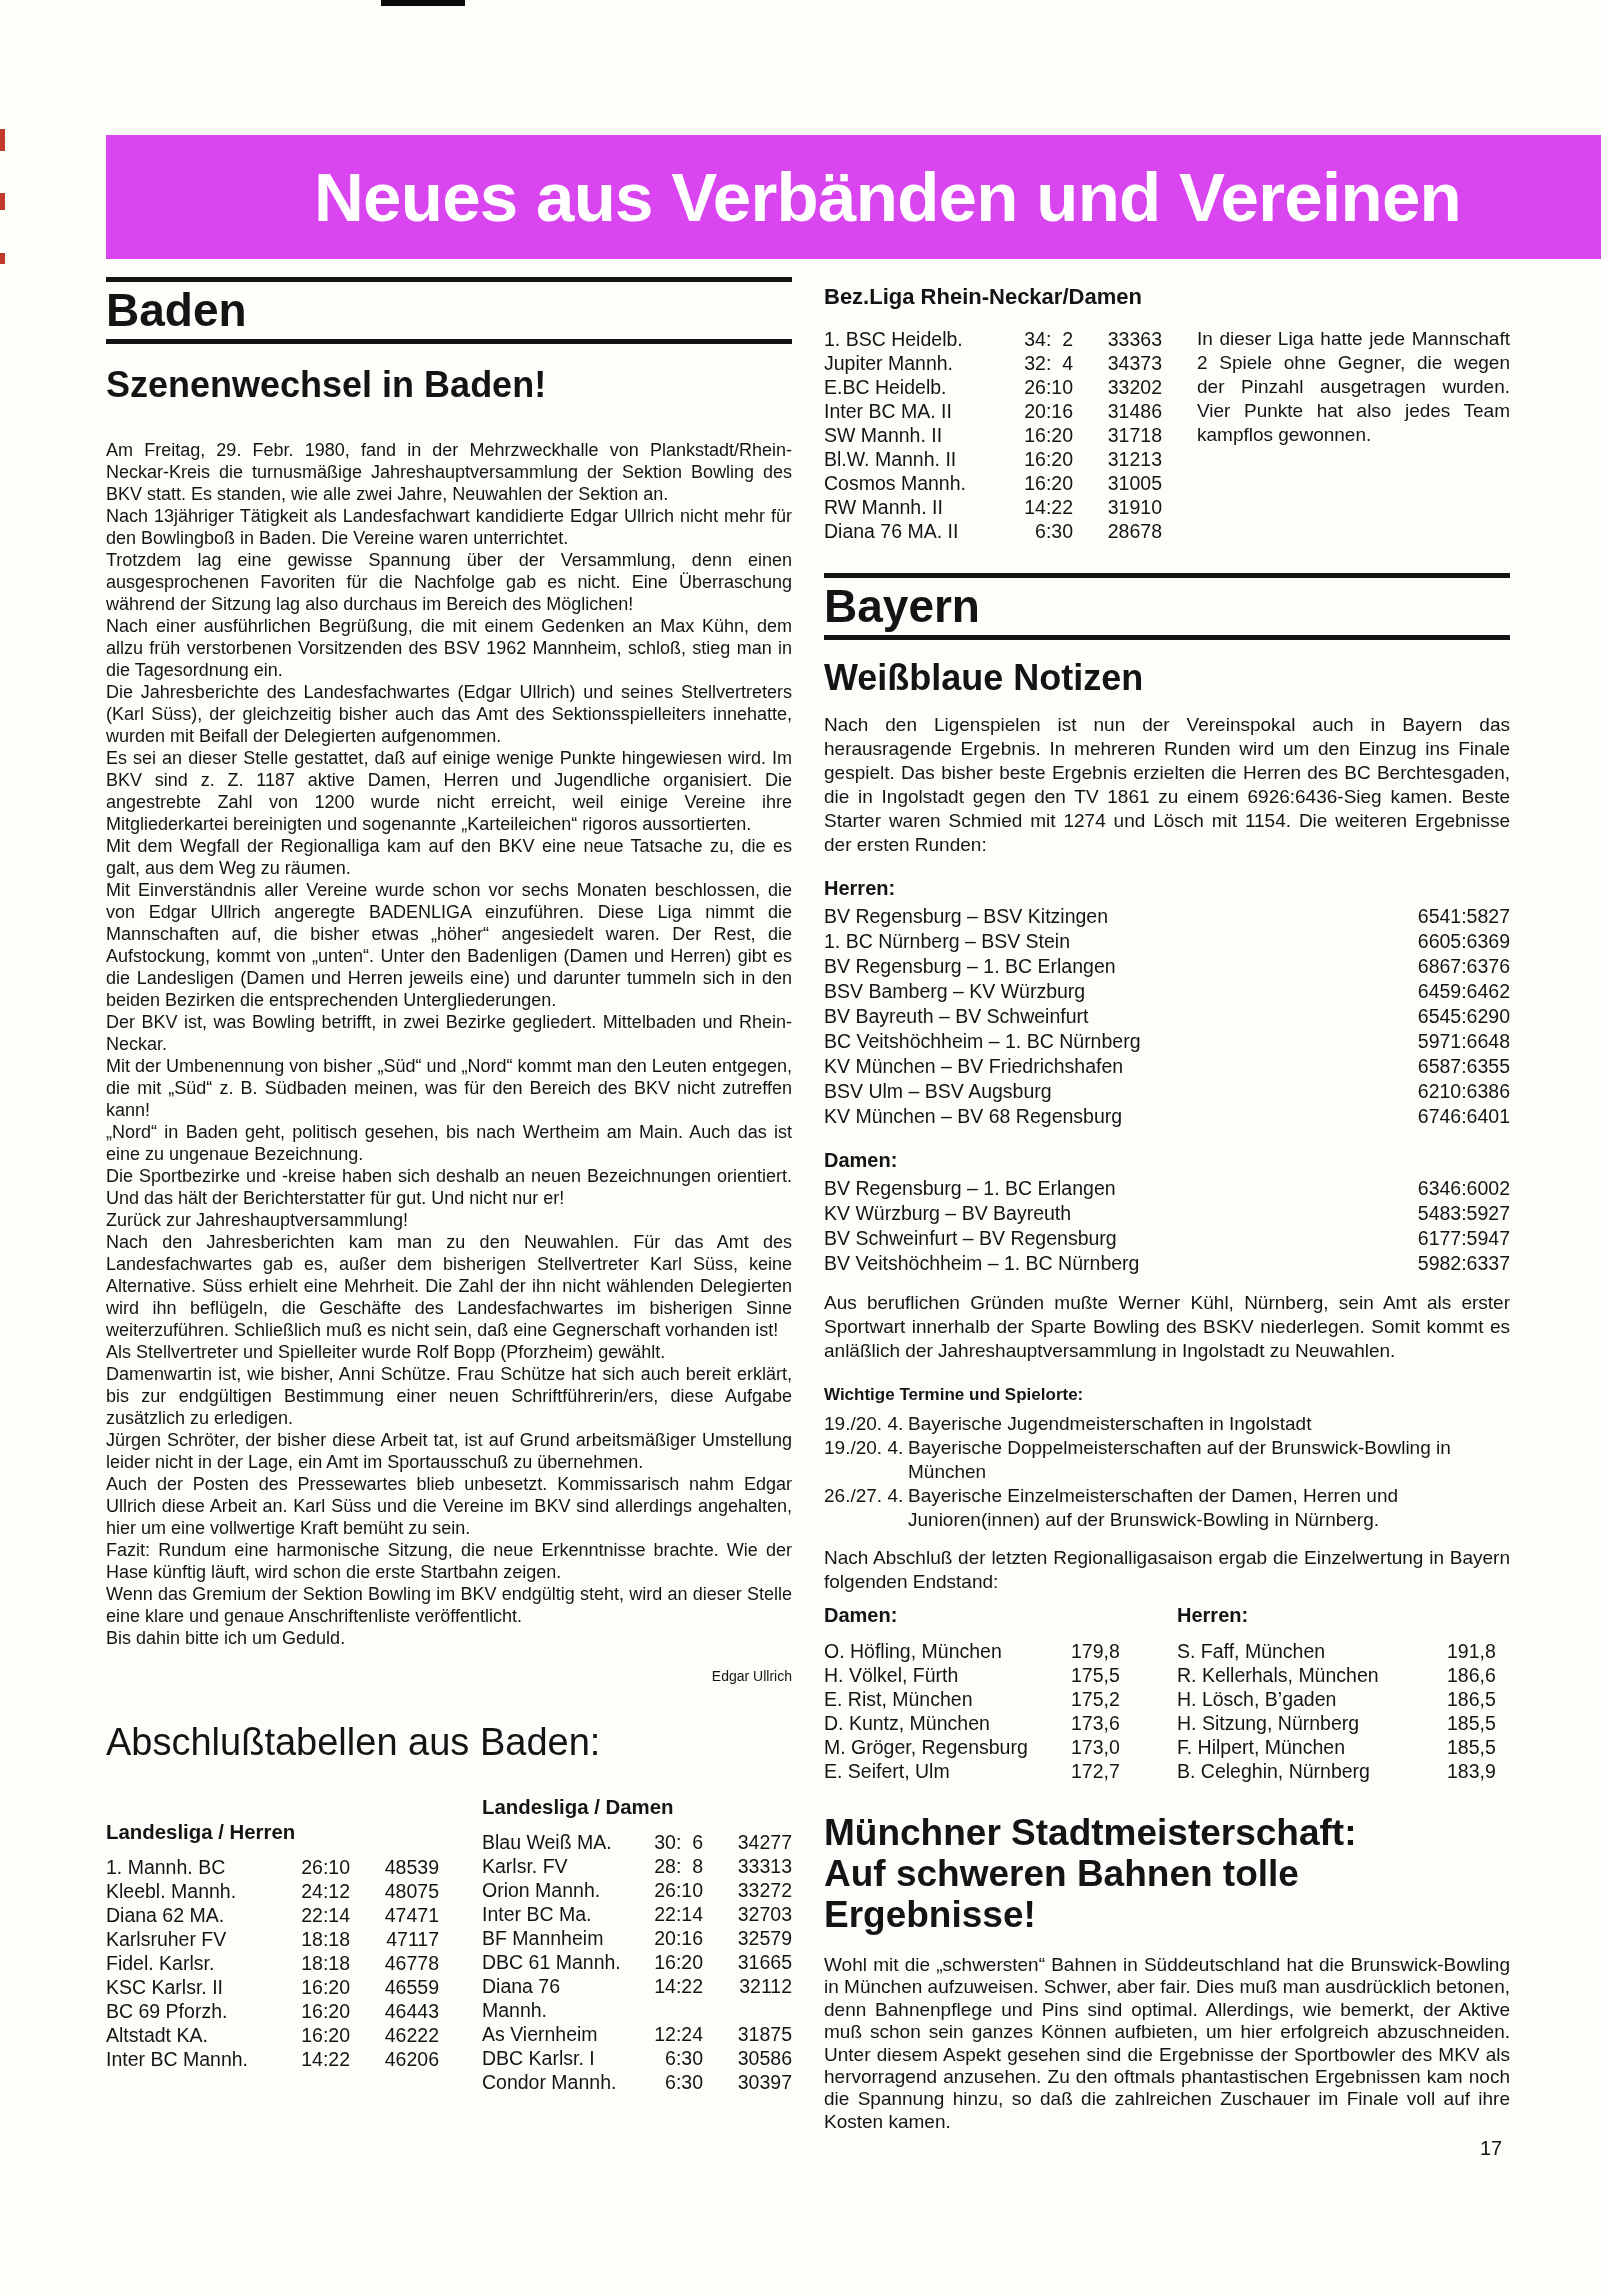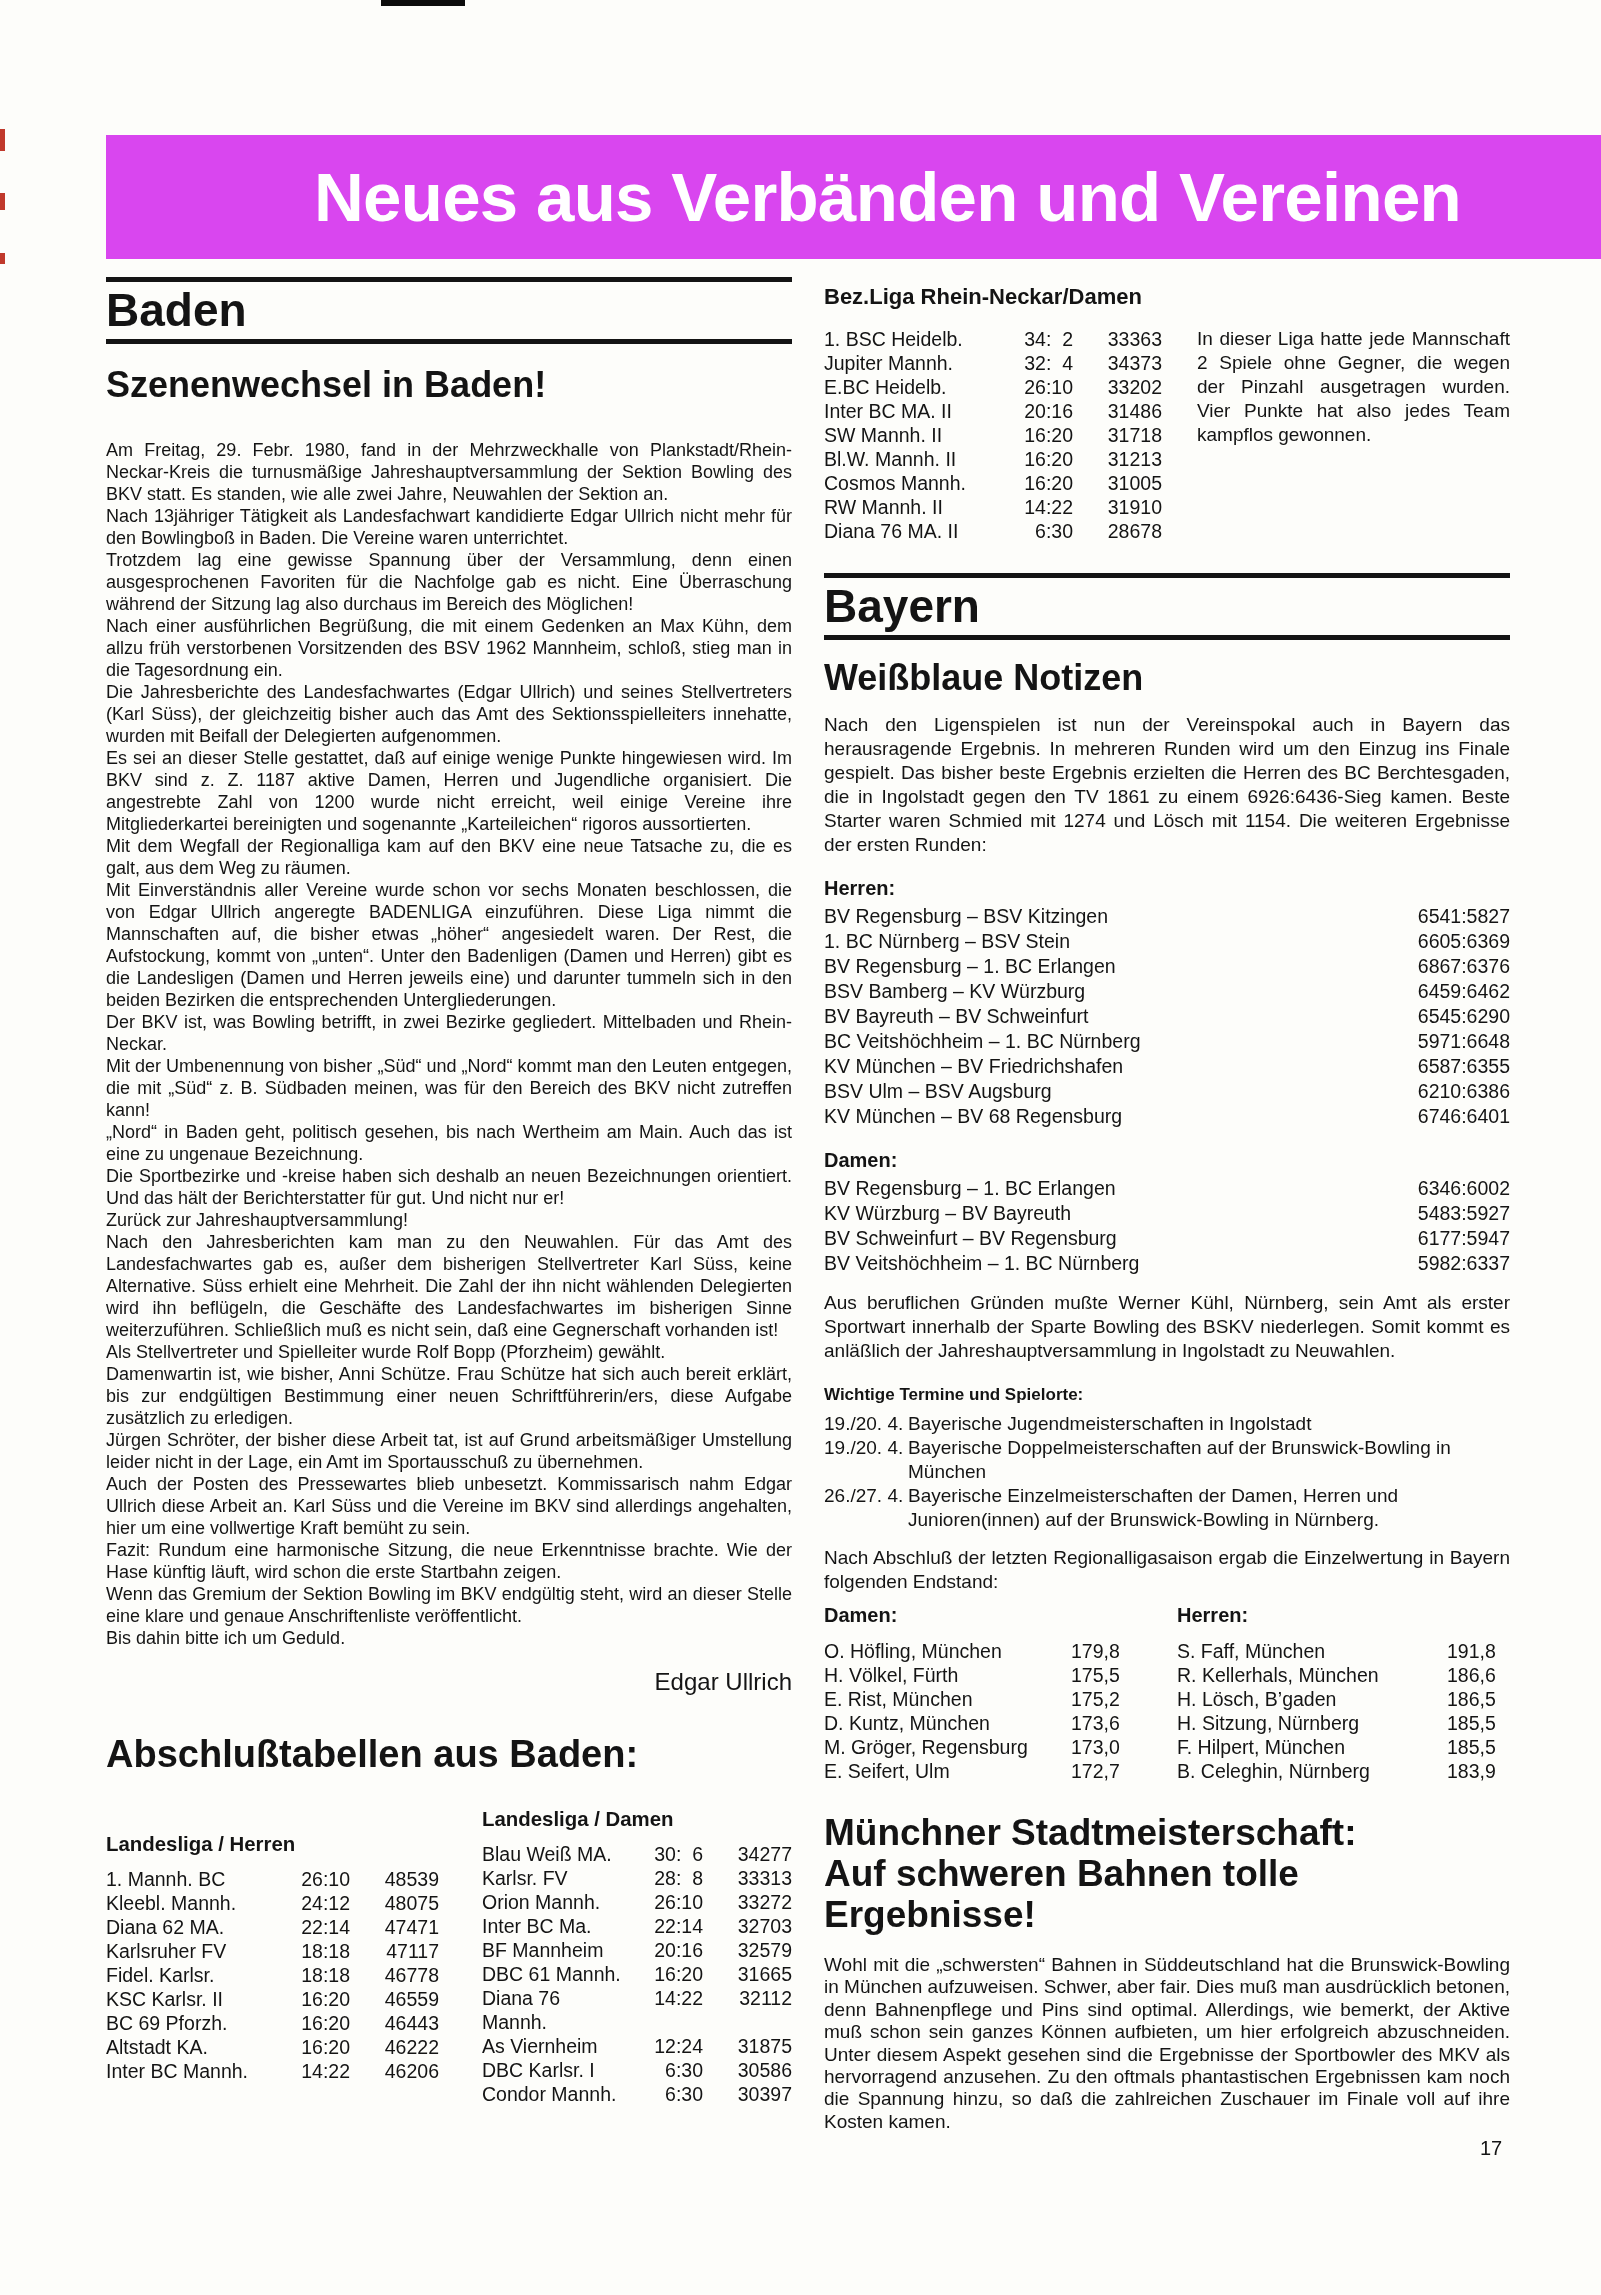--- a/index.html
+++ b/index.html
@@ -18,23 +18,23 @@
   
   .col-left{position:absolute;left:106px;top:277px;width:686px;}
   .col-right{position:absolute;left:824px;top:284px;width:686px;}
 
   .rule{height:4.6px;background:#141414;}
   .sec-title{margin:4px 0 5.3px 0;font-size:46px;font-weight:bold;line-height:1.05;}
   .headline{margin:20px 0 0 0;font-size:36px;font-weight:bold;line-height:1.15;}
 
   .article{margin-top:34px;font-size:18px;line-height:22px;text-align:justify;}
   .article p{margin:0;}
-  .signature{margin-top:18.5px;font-size:24px;text-align:right;}
-
-  .tables-heading{margin:38px 0 0 0;font-size:38px;font-weight:bold;line-height:1.1;}
+  .signature{margin-top:18.5px;font-size:14px;text-align:right;}
+
+  .tables-heading{margin:38px 0 0 0;font-size:38px;font-weight:normal;line-height:1.1;}
   .tables-row{display:flex;margin-top:32px;}
   .subtable{font-size:19.5px;line-height:24px;}
   .subtable .tbl-title{font-weight:bold;font-size:20.4px;margin-bottom:10.6px;}
   .subtable.herren{width:333px;padding-top:25px;}
   .subtable.damen{width:310px;margin-left:auto;}
   .trow{display:flex;}
   .trow .team{flex:1;}
   .trow .rec{width:76px;text-align:right;white-space:pre;}
   .trow .pins{width:89px;text-align:right;}
 

